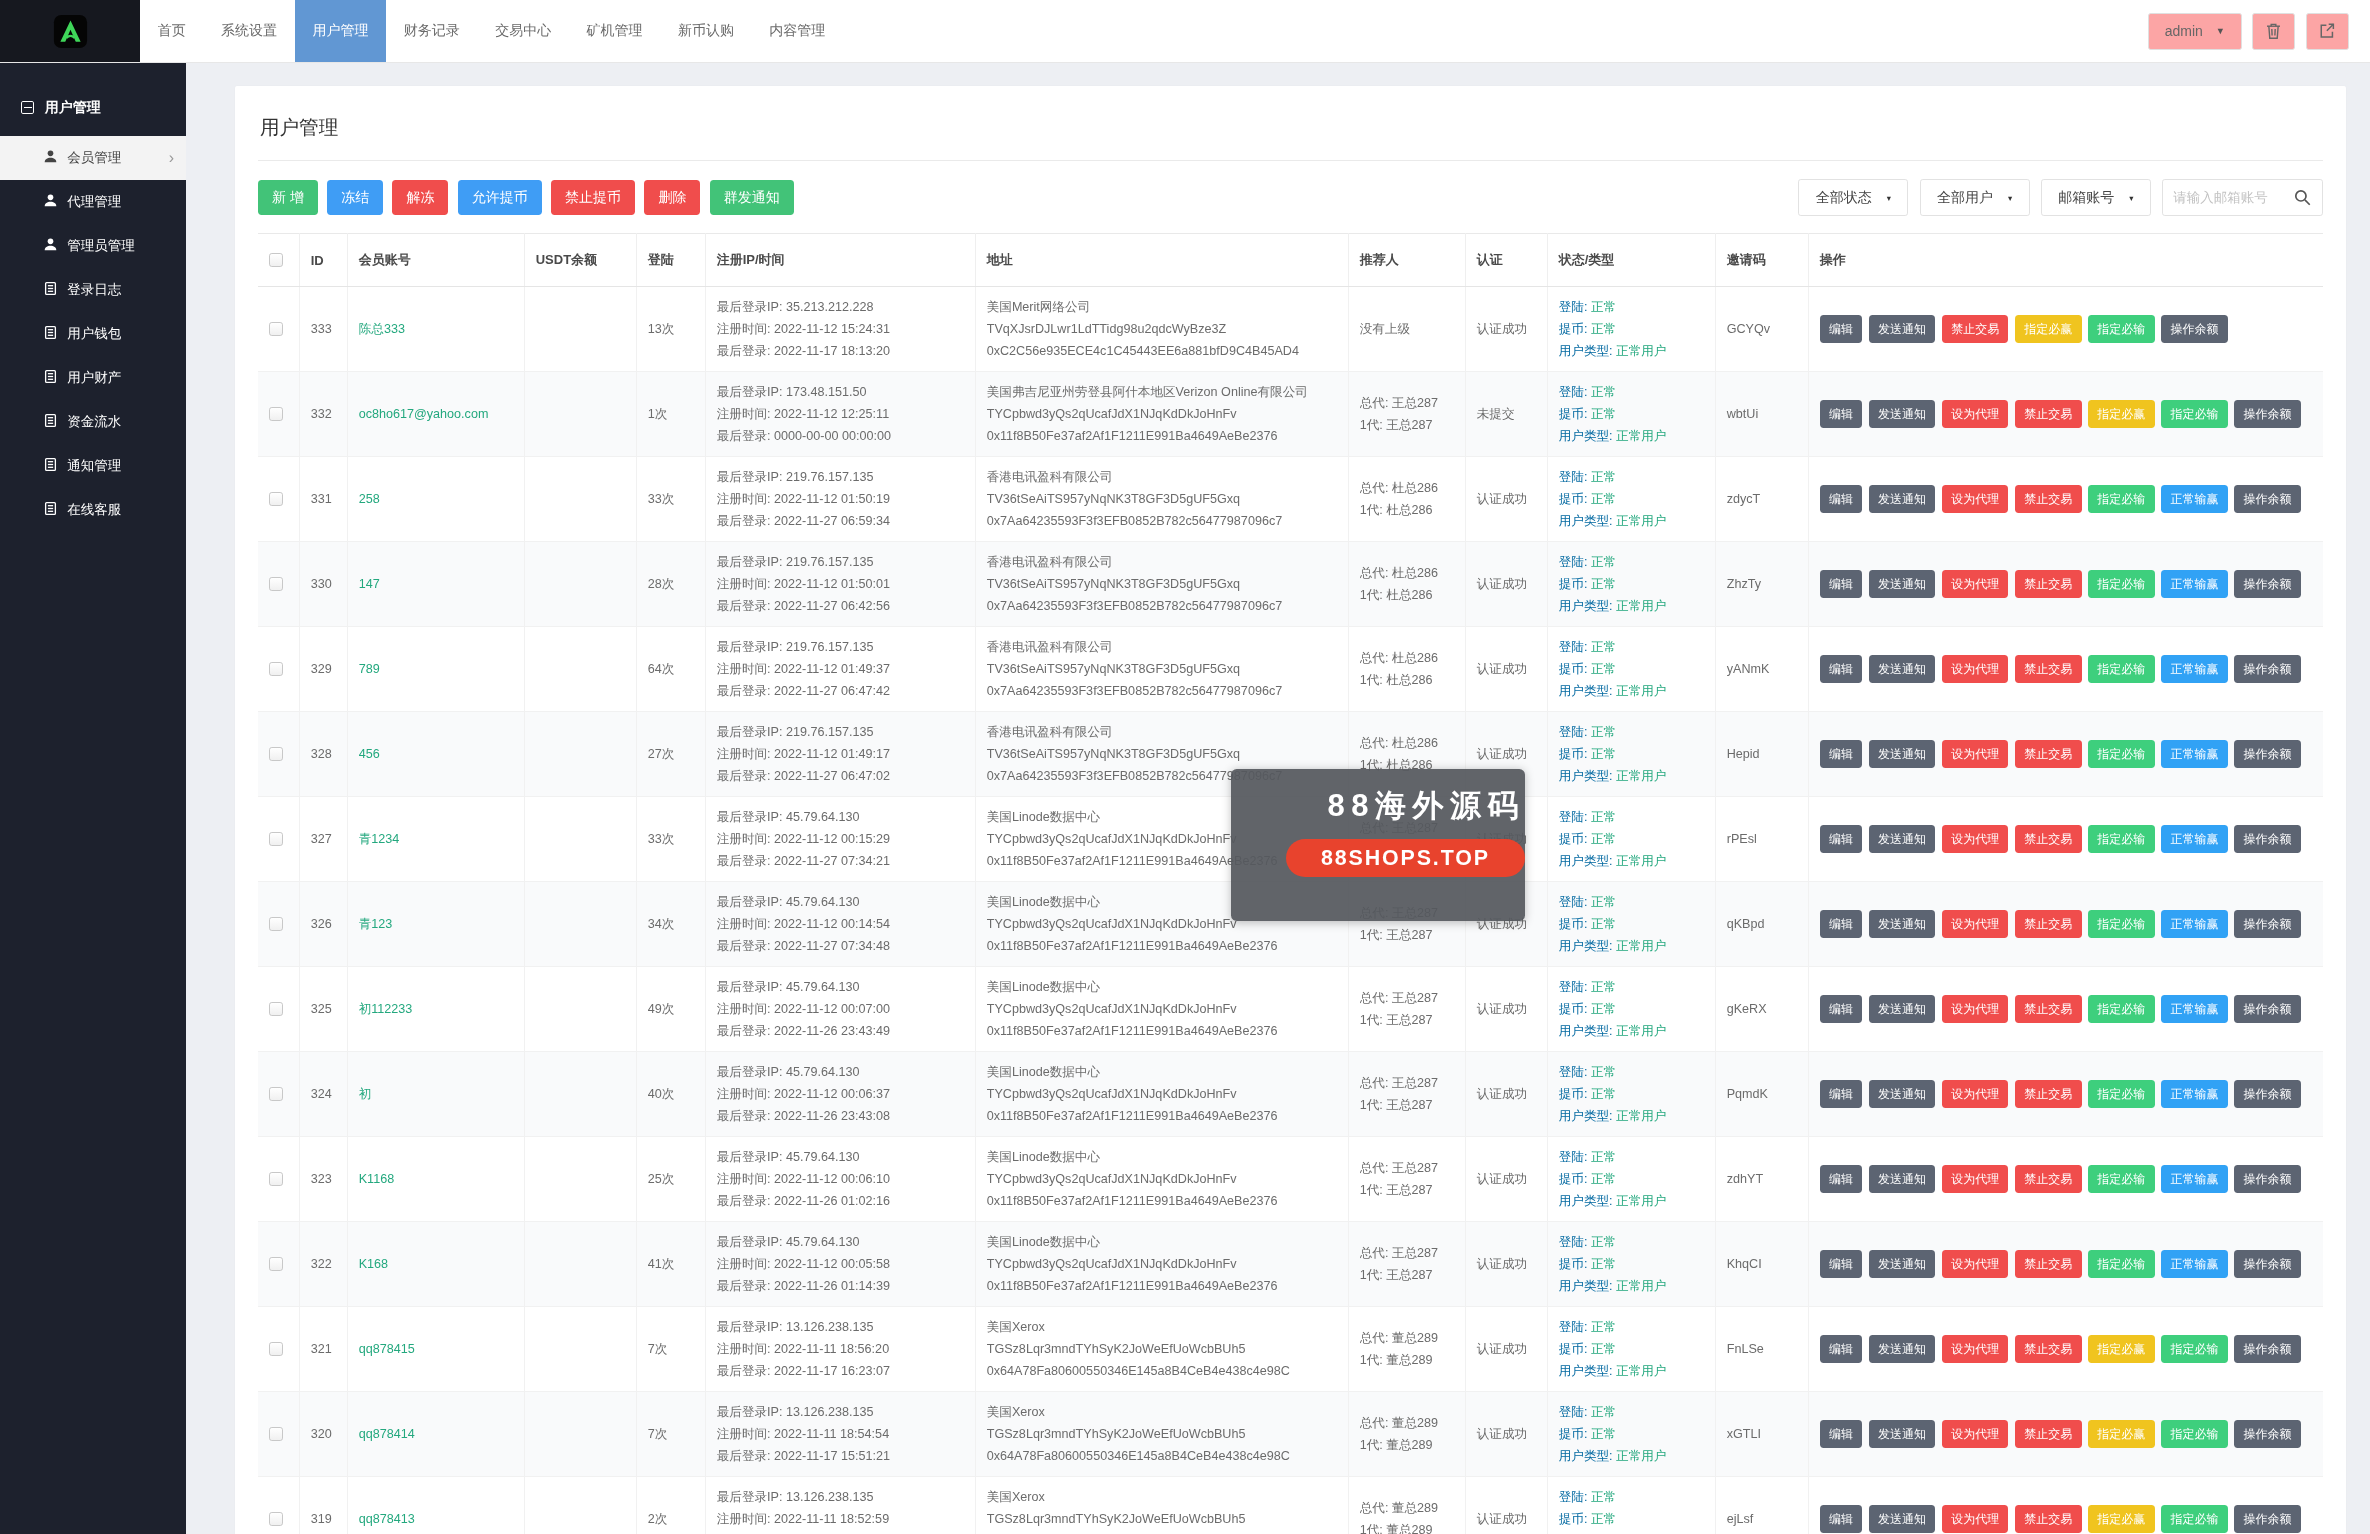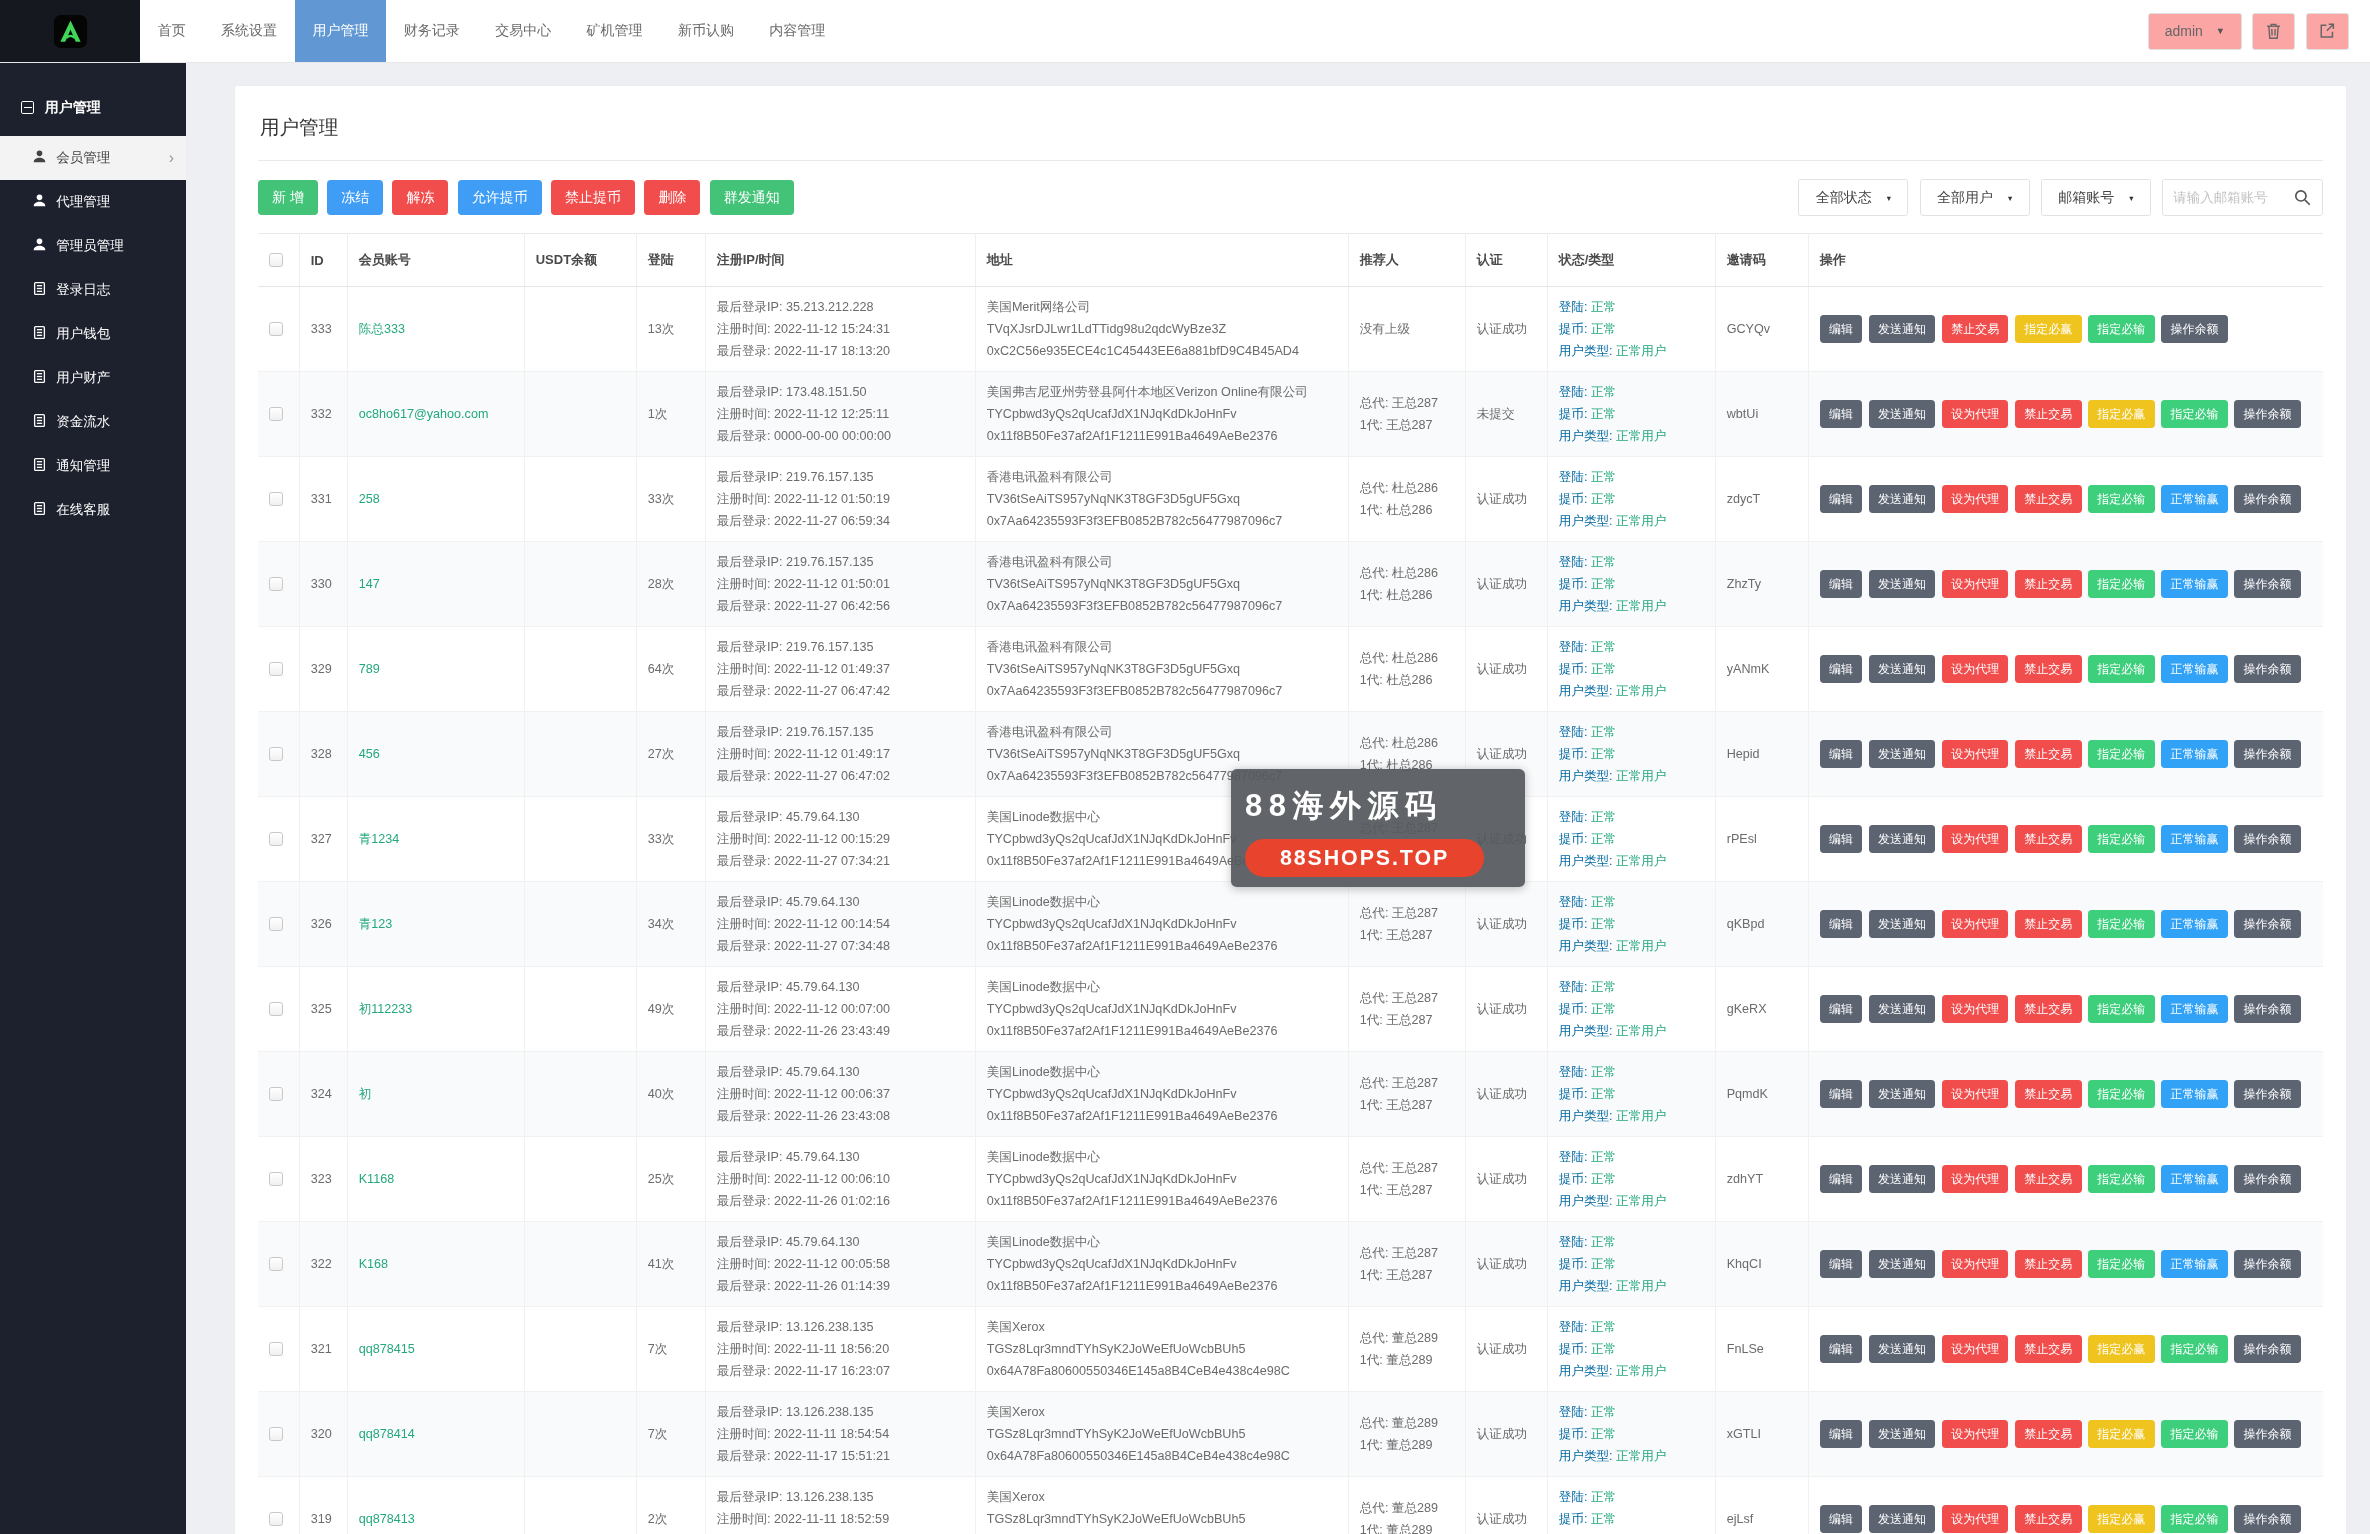--- a/index.html
+++ b/index.html
@@ -20,21 +20,21 @@
              display:flex; align-items:center; gap:13px; padding:0 16px; color:#666; font-size:14px; cursor:pointer; }
   .nav-btn.iconbtn { width:43px; justify-content:center; padding:0; }
   .caret { font-size:9.3px; color:#555; }
   
   .layout { display:flex; height:1471px; }
   .sidebar { width:186px; background:#1d212d; color:#fff; flex-shrink:0; padding-top:24px; }
   .sidebar-header { display:flex; align-items:center; gap:10.3px; padding-left:21.4px; height:41px;
                     font-weight:bold; font-size:14px; margin-bottom:7.5px; cursor:pointer; }
   .minus-box { width:13px; height:13px; border:1.4px solid #fff; border-radius:1.9px; position:relative; }
   .minus-box::after { content:""; position:absolute; left:1.9px; right:1.9px; top:50%; height:1.4px; margin-top:-0.9px; background:#fff; }
-  .sidebar-item { height:44px; display:flex; align-items:center; gap:9.3px; padding-left:32px;
+  .sidebar-item { height:44px; display:flex; align-items:center; gap:9.3px; padding-left:43px;
                   font-size:13.5px; color:#fff; cursor:pointer; position:relative; }
   .sidebar-item svg { width:15px; height:15px; flex-shrink:0; }
   .sidebar-item.active { background:#f3f3f3; color:#444; }
   .sidebar-item.active .chev { position:absolute; right:12px; color:#9a9a9a; font-size:16px; }
   
   .main { flex:1; padding:23px 25px 0 49px; position:relative; }
   .card { background:#fff; border-radius:1.9px; padding:22.4px 23px 20.5px; min-height:1436px;
           box-shadow:0 0.9px 1.9px rgba(0,0,0,.04); }
   .card-title { font-size:19.6px; font-weight:normal; color:#333; padding:5.6px 1.9px 18.6px; border-bottom:0.9px solid #eaeaea; }
   .toolbar { display:flex; align-items:center; margin:18.6px 0 17px; }
@@ -71,22 +71,22 @@
   .stat .lbl { color:#0369a1; }
   .abtn { border:none; color:#fff; font-size:12px; padding:5.6px 9.3px; border-radius:3.7px; margin-right:6.5px;
           cursor:pointer; font-family:inherit; }
   .abtn.dark   { background:var(--slate,#5c6472); }
   .abtn.red    { background:var(--red,#f04d4c); }
   .abtn.yellow { background:var(--yellow,#f0c41f); }
   .abtn.green  { background:var(--btn-green,#3ecf7d); }
   .abtn.blue   { background:var(--btn-blue,#31a2f5); }
   td.actions { white-space:nowrap; }
   
-  .watermark { position:absolute; left:1045px; top:706px; width:294px; height:118px;
-               background:rgba(85,88,94,.93); border-radius:5.6px; text-align:left; z-index:50;
+  .watermark { position:absolute; left:1045px; top:706px; width:294px; height:152px;
+               background:rgba(85,88,94,.93); border-radius:5.6px; text-align:right; z-index:50;
                box-shadow:0 1.9px 9.3px rgba(0,0,0,.25);padding-left:14px; }
   .wm-title { color:#fff; font-size:31px; font-weight:bold; letter-spacing:6.5px; padding-top:16px; }
   .wm-badge { display:inline-block; margin-top:12px; background:var(--wm-red,#e8432d); color:#fff;
               font-size:21.4px; font-weight:bold; letter-spacing:1.9px; padding:6.5px 35px; border-radius:20.5px; }
 </style>
 </head>
 <body>
 
 <header class="navbar">
   <div class="brand">

